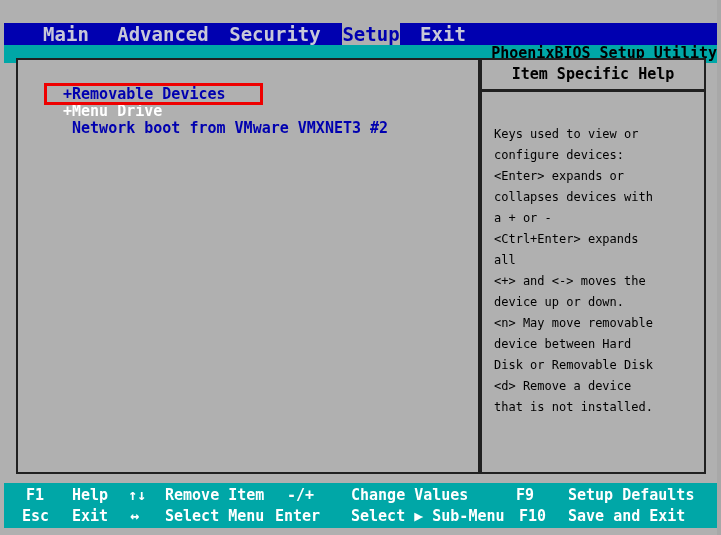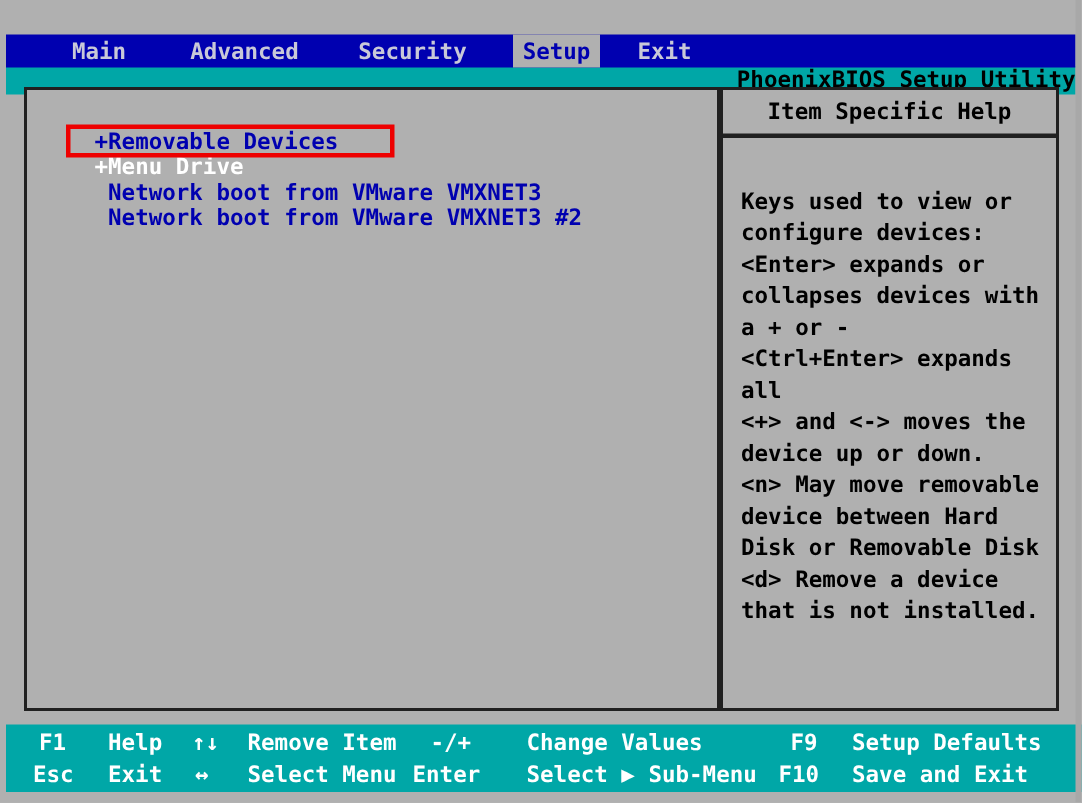--- a/index.html
+++ b/index.html
@@ -41,21 +41,21 @@
     top: 23px;
     width: 713px;
     height: 22px;
     background: #0000b0;
   }
   .menu-item {
     position: absolute;
     top: 0;
     height: 22px;
     line-height: 22px;
-    font-size: 15px;
+    font-size: 19px;
     font-weight: bold;
     color: #c8c8d8;
     text-align: center;
     white-space: nowrap;
   }
   .menu-item.active {
     background: #b0b0b0;
     color: #0000b0;
   }
 
@@ -128,22 +128,22 @@
     pointer-events: none;
   }
 
   
   #help-text {
     position: absolute;
     left: 12px;
     top: 32px;
     width: 212px;
     color: #000000;
-    font-size: 15px;
-    font-weight: bold;
+    font-size: 12px;
+    font-weight: normal;
     line-height: 21px;
     white-space: pre;
   }
 
   
   #key-bar {
     position: absolute;
     left: 4px;
     top: 483px;
     width: 713px;
@@ -186,21 +186,20 @@
     <div class="menu-item" style="left:104px; width:110px;">Advanced</div>
     <div class="menu-item" style="left:214px; width:114px;">Security</div>
     <div class="menu-item active" style="left:338px; width:58px;">Setup</div>
     <div class="menu-item" style="left:404px; width:70px;">Exit</div>
   </div>
 
   <div id="boot-panel">
     <div id="boot-list">
       <div class="boot-row"><span>+</span><span>Removable Devices</span></div>
       <div class="boot-row selected-white"><span>+</span><span>Menu Drive</span></div>
-      <div class="boot-row"><span> </span><span>Network boot from VMware VMXNET3</span></div>
       <div class="boot-row"><span> </span><span>Network boot from VMware VMXNET3 #2</span></div>
       <div class="boot-row"><span> </span></div>
     </div>
   </div>
 
   <div id="annotation-box"></div>
 
   <div id="help-header">Item Specific Help</div>
 
   <div id="help-body">
@@ -220,21 +219,21 @@
 that is not installed.</div>
   </div>
 
   <div id="key-bar">
     <div class="key-cell row1" style="left:22px;">F1</div>
     <div class="key-cell row1" style="left:68px;">Help</div>
     <div class="key-cell row1" style="left:124px;">↑↓</div>
     <div class="key-cell row1" style="left:161px;">Remove Item</div>
     <div class="key-cell row1" style="left:283px;">-/+</div>
     <div class="key-cell row1" style="left:347px;">Change Values</div>
-    <div class="key-cell row1" style="left:523px;">F9</div>
+    <div class="key-cell row1" style="left:512px;">F9</div>
     <div class="key-cell row1" style="left:564px;">Setup Defaults</div>
 
     <div class="key-cell row2" style="left:18px;">Esc</div>
     <div class="key-cell row2" style="left:68px;">Exit</div>
     <div class="key-cell row2" style="left:126px;">↔</div>
     <div class="key-cell row2" style="left:161px;">Select Menu</div>
     <div class="key-cell row2" style="left:271px;">Enter</div>
     <div class="key-cell row2" style="left:347px;">Select ▶ Sub-Menu</div>
     <div class="key-cell row2" style="left:515px;">F10</div>
     <div class="key-cell row2" style="left:564px;">Save and Exit</div>

